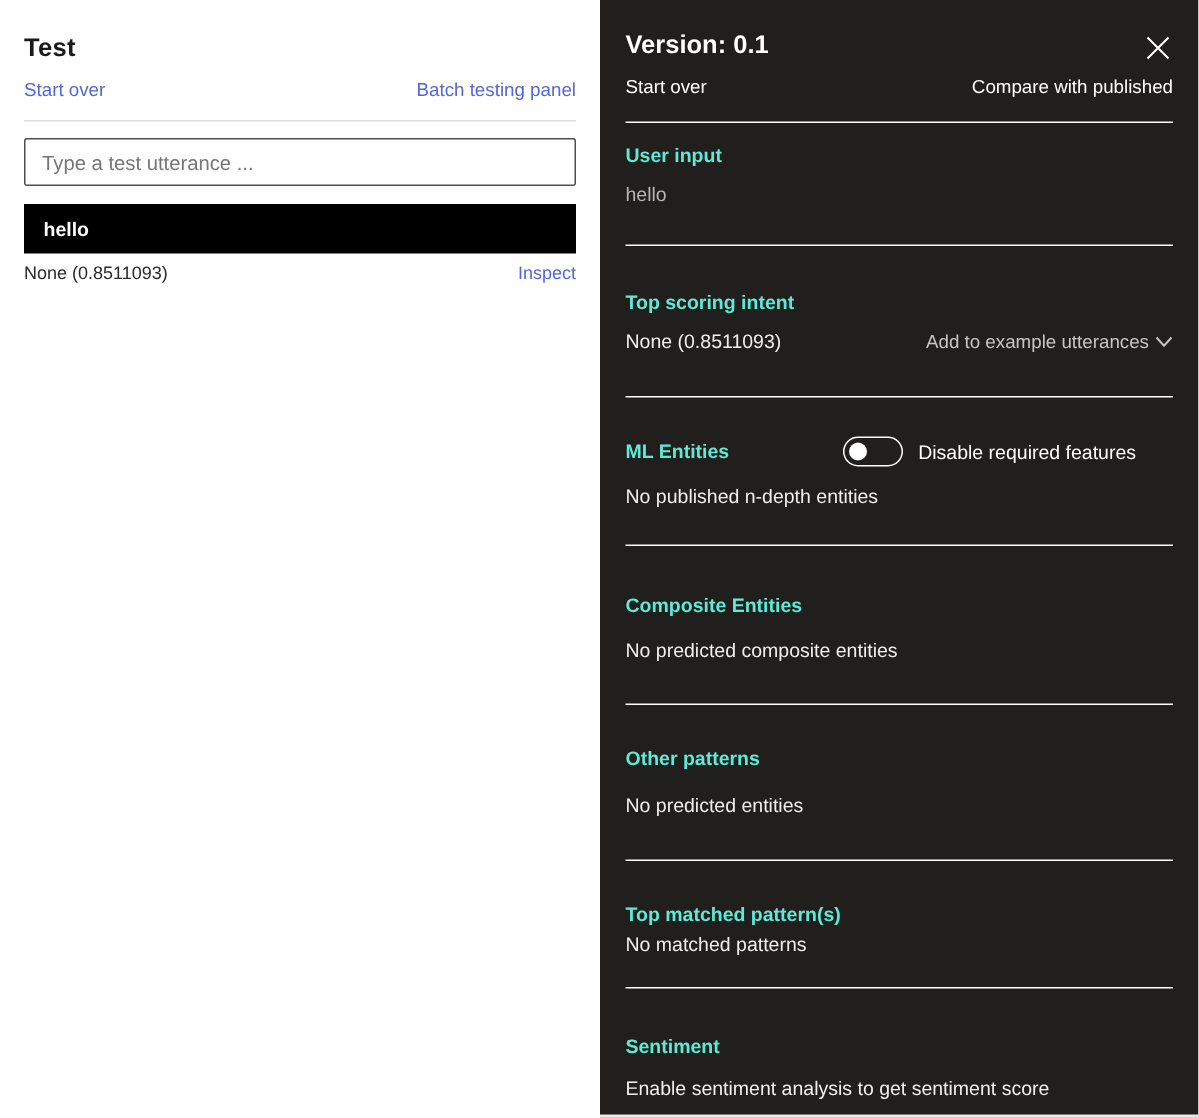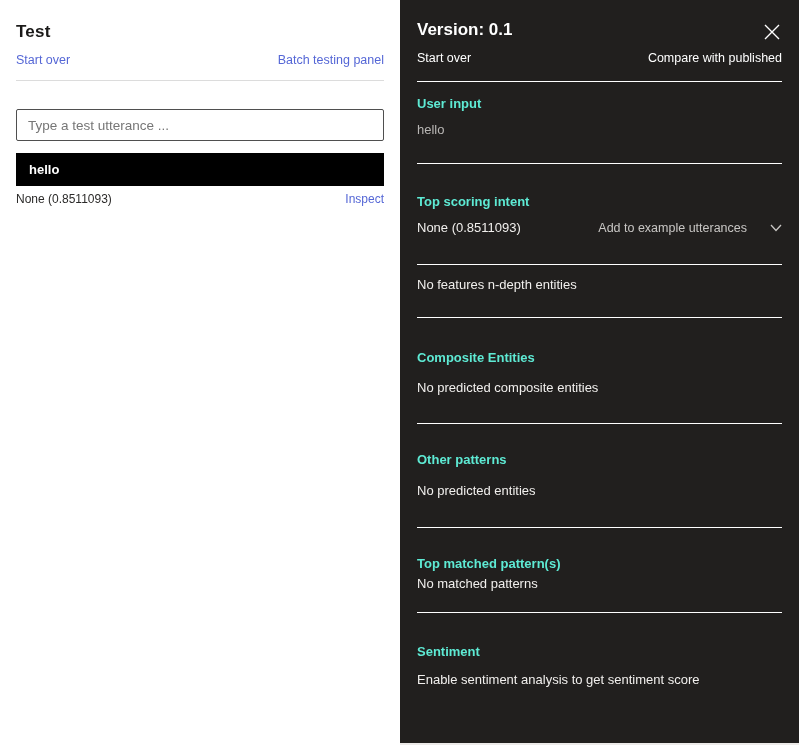--- a/index.html
+++ b/index.html
@@ -27,21 +27,21 @@
     margin-top: 11px;
   }
   .link {
     color: #5567d6; font-size: 12.5px; text-decoration: none; cursor: pointer;
   }
   .left-divider {
     border: none; border-top: 1px solid #dcdcdc; margin-top: 13px;
   }
   .utterance-input {
     display: block; width: 368px; height: 32px;
-    margin-top: 28px; padding: 0 11px;
+    margin-top: 11px; padding: 0 11px;
     border: 1px solid #4f4f4f; border-radius: 2px;
     font-family: "Liberation Sans", "DejaVu Sans", sans-serif;
     font-size: 13.5px; color: #4c1d95; background: #fff;
     outline: none;
   }
   .utterance-input::placeholder { color: #767676; opacity: 1; }
   .utterance-row {
     margin-top: 12px; height: 33px; background: #000000;
     display: flex; align-items: center; padding-left: 13px;
     cursor: pointer;
@@ -86,21 +86,21 @@
 
   .sec-heading { font-size: 13px; font-weight: bold; color: #5eead4; line-height: 18px; }
   .sec-value { font-size: 13px; color: #f1efed; line-height: 18px; }
   .sec-value.dim { color: #b8b6b4; }
 
   .s1-heading { margin-top: 13px; }
   .s1-value   { margin-top: 8px; }
   .s2-heading { margin-top: 29px; }
   .s2-row     { display: flex; justify-content: space-between; align-items: center; margin-top: 8px; }
   .intent-action {
-    display: flex; align-items: center; gap: 23px;
+    display: flex; align-items: center; gap: 4px;
     color: #c8c6c4; font-size: 12.5px; cursor: pointer;
     background: none; border: none;
     font-family: "Liberation Sans", "DejaVu Sans", sans-serif;
   }
   .s3-row { display: flex; align-items: center; margin-top: 26px; }
   .toggle {
     width: 40px; height: 20px; border: 1px solid #ffffff; border-radius: 10px;
     margin-left: 76px; position: relative; cursor: pointer; background: transparent;
     flex: 0 0 auto;
   }
@@ -175,21 +175,28 @@
       <button class="intent-action">
         <span>Add to example utterances</span>
         <svg width="12" height="8" viewBox="0 0 12 8">
           <path d="M1 1 L6 6.5 L11 1" stroke="#c8c6c4" stroke-width="1.3" fill="none"></path>
         </svg>
       </button>
     </div>
 
     <hr class="dark-divider hr3">
 
-    <div class="sec-value s3-value">No features n-depth entities</div>
+    <div class="s3-row">
+      <span class="sec-heading">ML Entities</span>
+      <span class="toggle">
+        <span class="toggle-knob"></span>
+      </span>
+      <span class="toggle-label">Disable required features</span>
+    </div>
+    <div class="sec-value s3-value">No published n-depth entities</div>
 
     <hr class="dark-divider hr4">
 
     <div class="sec-heading s4-heading">Composite Entities</div>
     <div class="sec-value s4-value">No predicted composite entities</div>
 
     <hr class="dark-divider hr5">
 
     <div class="sec-heading s5-heading">Other patterns</div>
     <div class="sec-value s5-value">No predicted entities</div>

